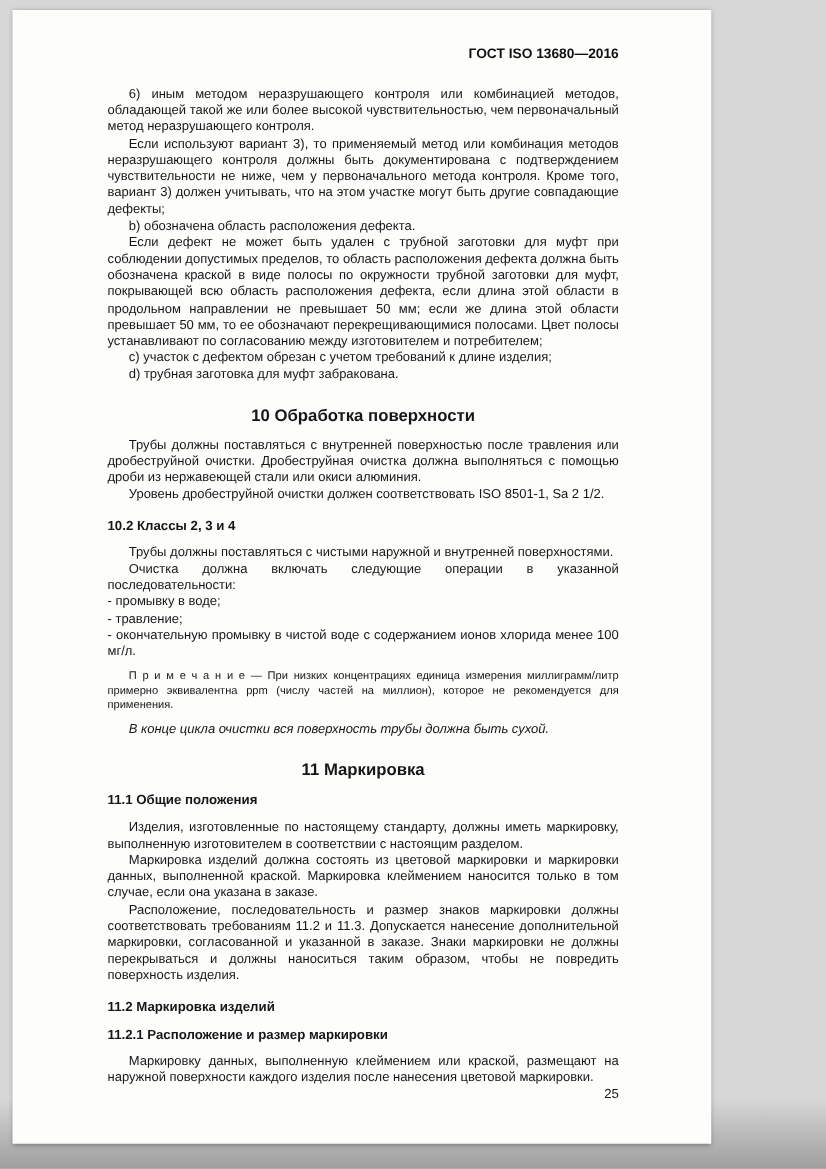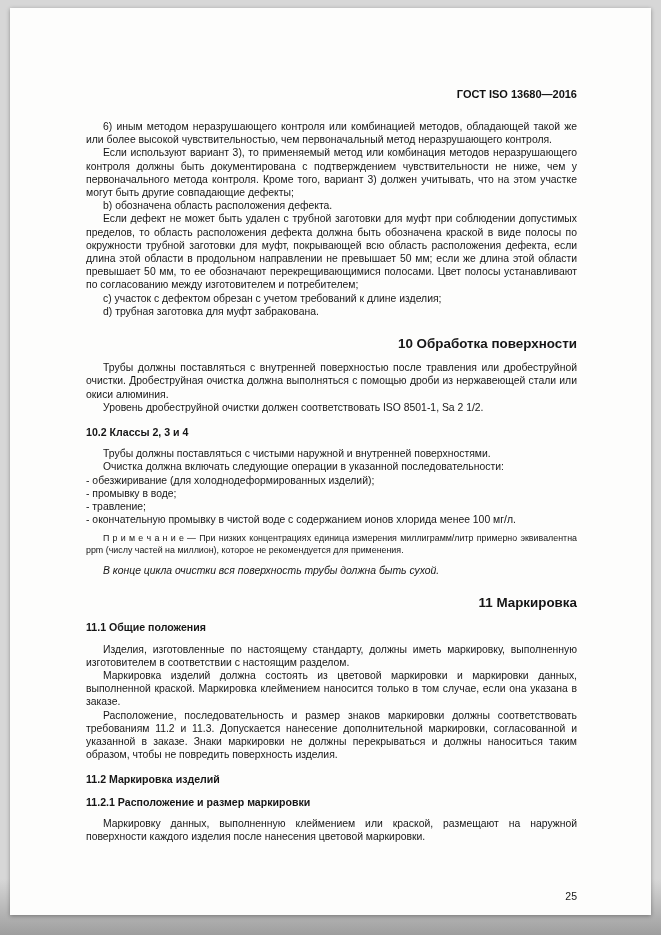--- a/index.html
+++ b/index.html
@@ -6,42 +6,42 @@
   html,body { background:#b9b9b9; }
   body { font-family:"Liberation Sans", sans-serif; }
 
   .canvas {
     width:661px; height:935px;
     background:linear-gradient(#d7d7d7 0%, #d7d7d7 94%, #9e9e9e 100%);
     padding:8px 10px 20px 10px;
     position:relative;
   }
   .page {
-    width:641px; height:907px;
+    width:559px; height:907px;
     background:#fdfdfc;
     position:relative;
-    padding:80px 74px 30px 76px;
+    padding:29px 74px 30px 76px;
     box-shadow:0 1px 4px rgba(0,0,0,.35);
     overflow:hidden;
   }
   .doc-header {
     text-align:right;
     font-size:11px; font-weight:700; color:#111;
     margin-bottom:20px;
   }
   .content { color:#161616; font-size:10.4px; line-height:13.2px; text-align:justify; }
   .p  { text-indent:17px; }
   .li { text-indent:0; }
-  .h1 { font-size:13.4px; font-weight:700; margin:19px 0 11px; text-align:right; text-indent:0; }
+  .h1 { font-size:13.4px; font-weight:700; margin:19px 0 11px; text-align:center; text-indent:0; }
   .h2 { font-size:10.6px; font-weight:700; margin:12px 0 8px; text-align:left; text-indent:0; }
   .h3 { font-size:10.6px; font-weight:700; margin:9px 0 8px; text-align:left; text-indent:0; }
   .note { font-size:8.9px; line-height:11.2px; margin:7px 0 7px; text-indent:17px; }
   .spaced { margin-top:8px;font-style:italic; }
   .page-number {
-    position:absolute; right:74px; bottom:13px;
+    position:absolute; right:74px; bottom:34px;
     font-size:10.5px; color:#161616;
   }
 </style>
 </head>
 <body>
 
 <div class="canvas">
   <div class="page">
 
     <div class="doc-header">
@@ -56,21 +56,20 @@
       <p class="p">c) участок с дефектом обрезан с учетом требований к длине изделия;</p>
       <p class="p">d) трубная заготовка для муфт забракована.</p>
 
       <p class="h1">10 Обработка поверхности</p>
       <p class="p">Трубы должны поставляться с внутренней поверхностью после травления или дробеструйной очистки. Дробеструйная очистка должна выполняться с помощью дроби из нержавеющей стали или окиси алюминия.</p>
       <p class="p">Уровень дробеструйной очистки должен соответствовать ISO 8501-1, Sa 2 1/2.</p>
 
       <p class="h2">10.2 Классы 2, 3 и 4</p>
       <p class="p">Трубы должны поставляться с чистыми наружной и внутренней поверхностями.</p>
       <p class="p">Очистка должна включать следующие операции в указанной последовательности:</p>
-      <p class="li">- обезжиривание (для холоднодеформированных изделий);</p>
       <p class="li">- промывку в воде;</p>
       <p class="li">- травление;</p>
       <p class="li">- окончательную промывку в чистой воде с содержанием ионов хлорида менее 100 мг/л.</p>
       <p class="note">П р и м е ч а н и е — При низких концентрациях единица измерения миллиграмм/литр примерно эквивалентна ppm (числу частей на миллион), которое не рекомендуется для применения.</p>
       <p class="p spaced">В конце цикла очистки вся поверхность трубы должна быть сухой.</p>
 
       <p class="h1">11 Маркировка</p>
       <p class="h2">11.1 Общие положения</p>
       <p class="p">Изделия, изготовленные по настоящему стандарту, должны иметь маркировку, выполненную изготовителем в соответствии с настоящим разделом.</p>
       <p class="p">Маркировка изделий должна состоять из цветовой маркировки и маркировки данных, выполненной краской. Маркировка клеймением наносится только в том случае, если она указана в заказе.</p>

